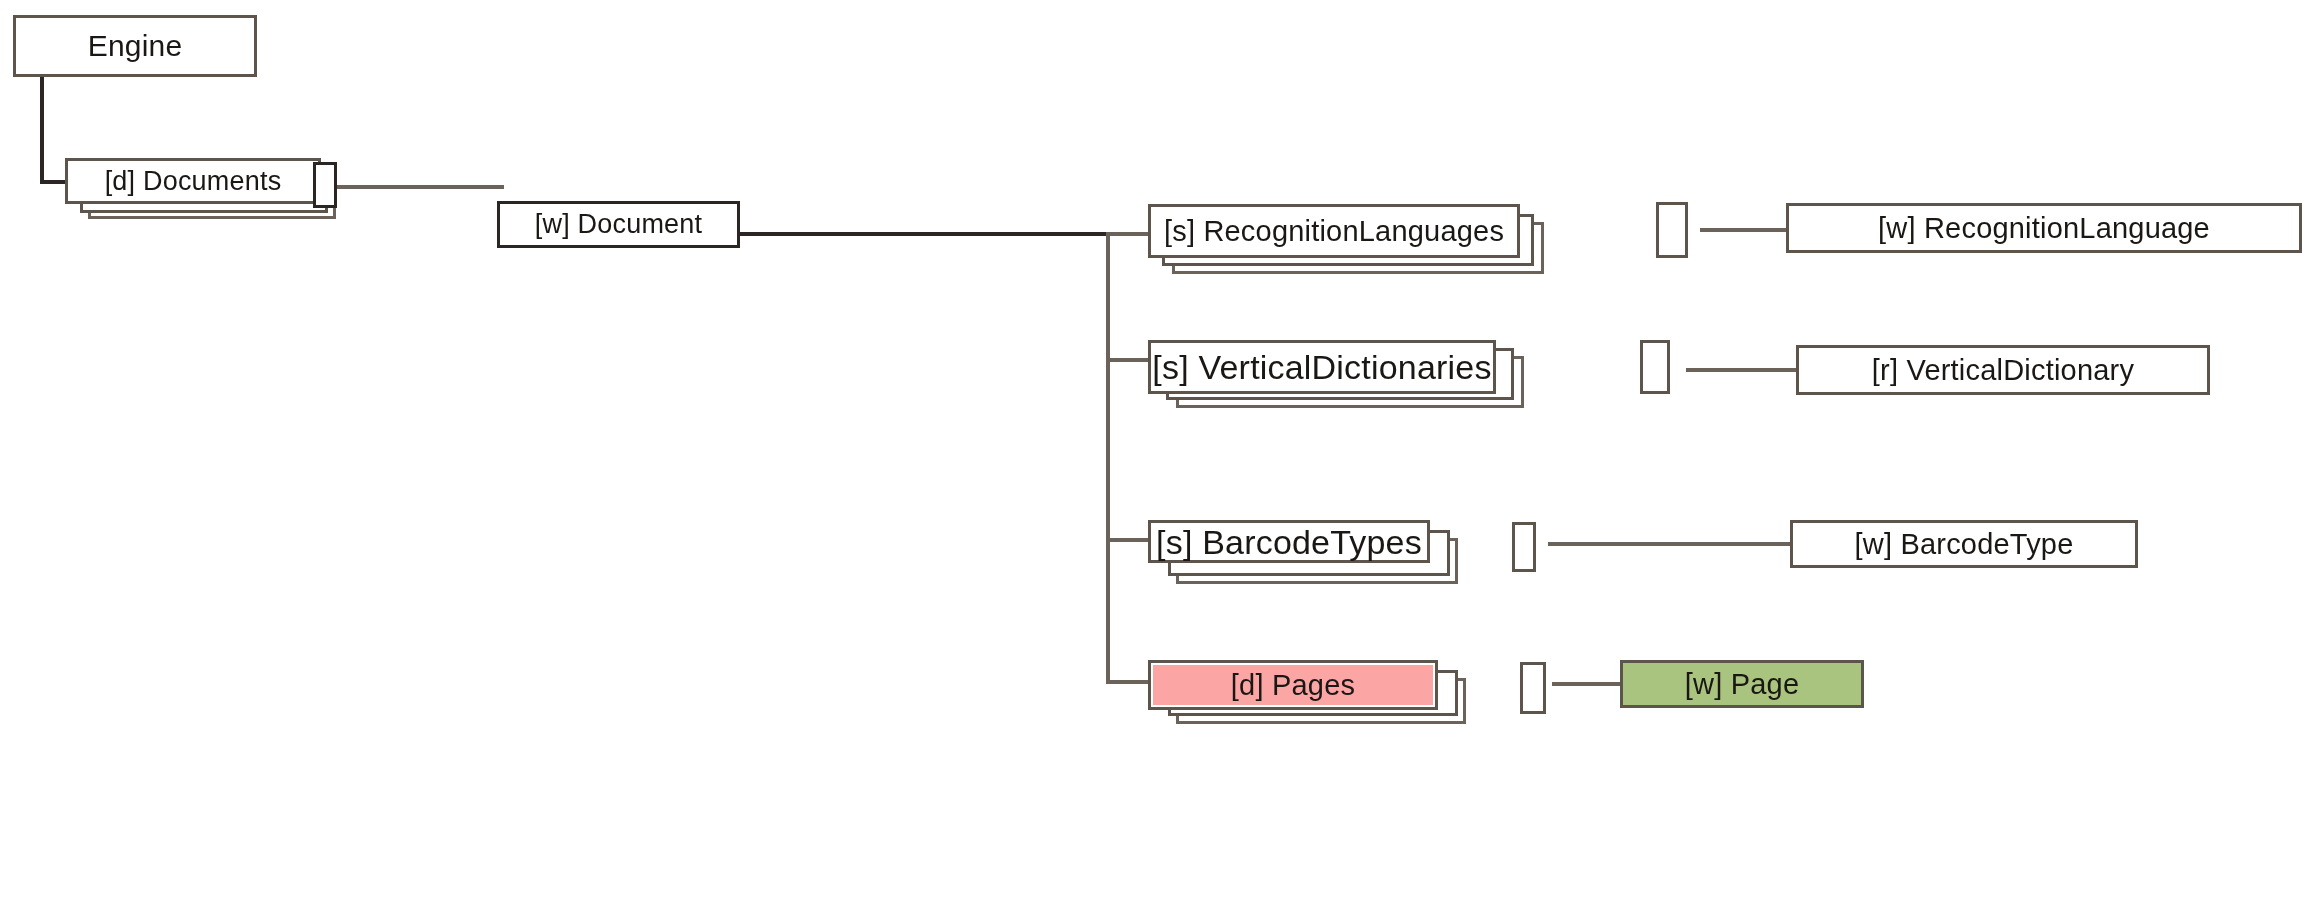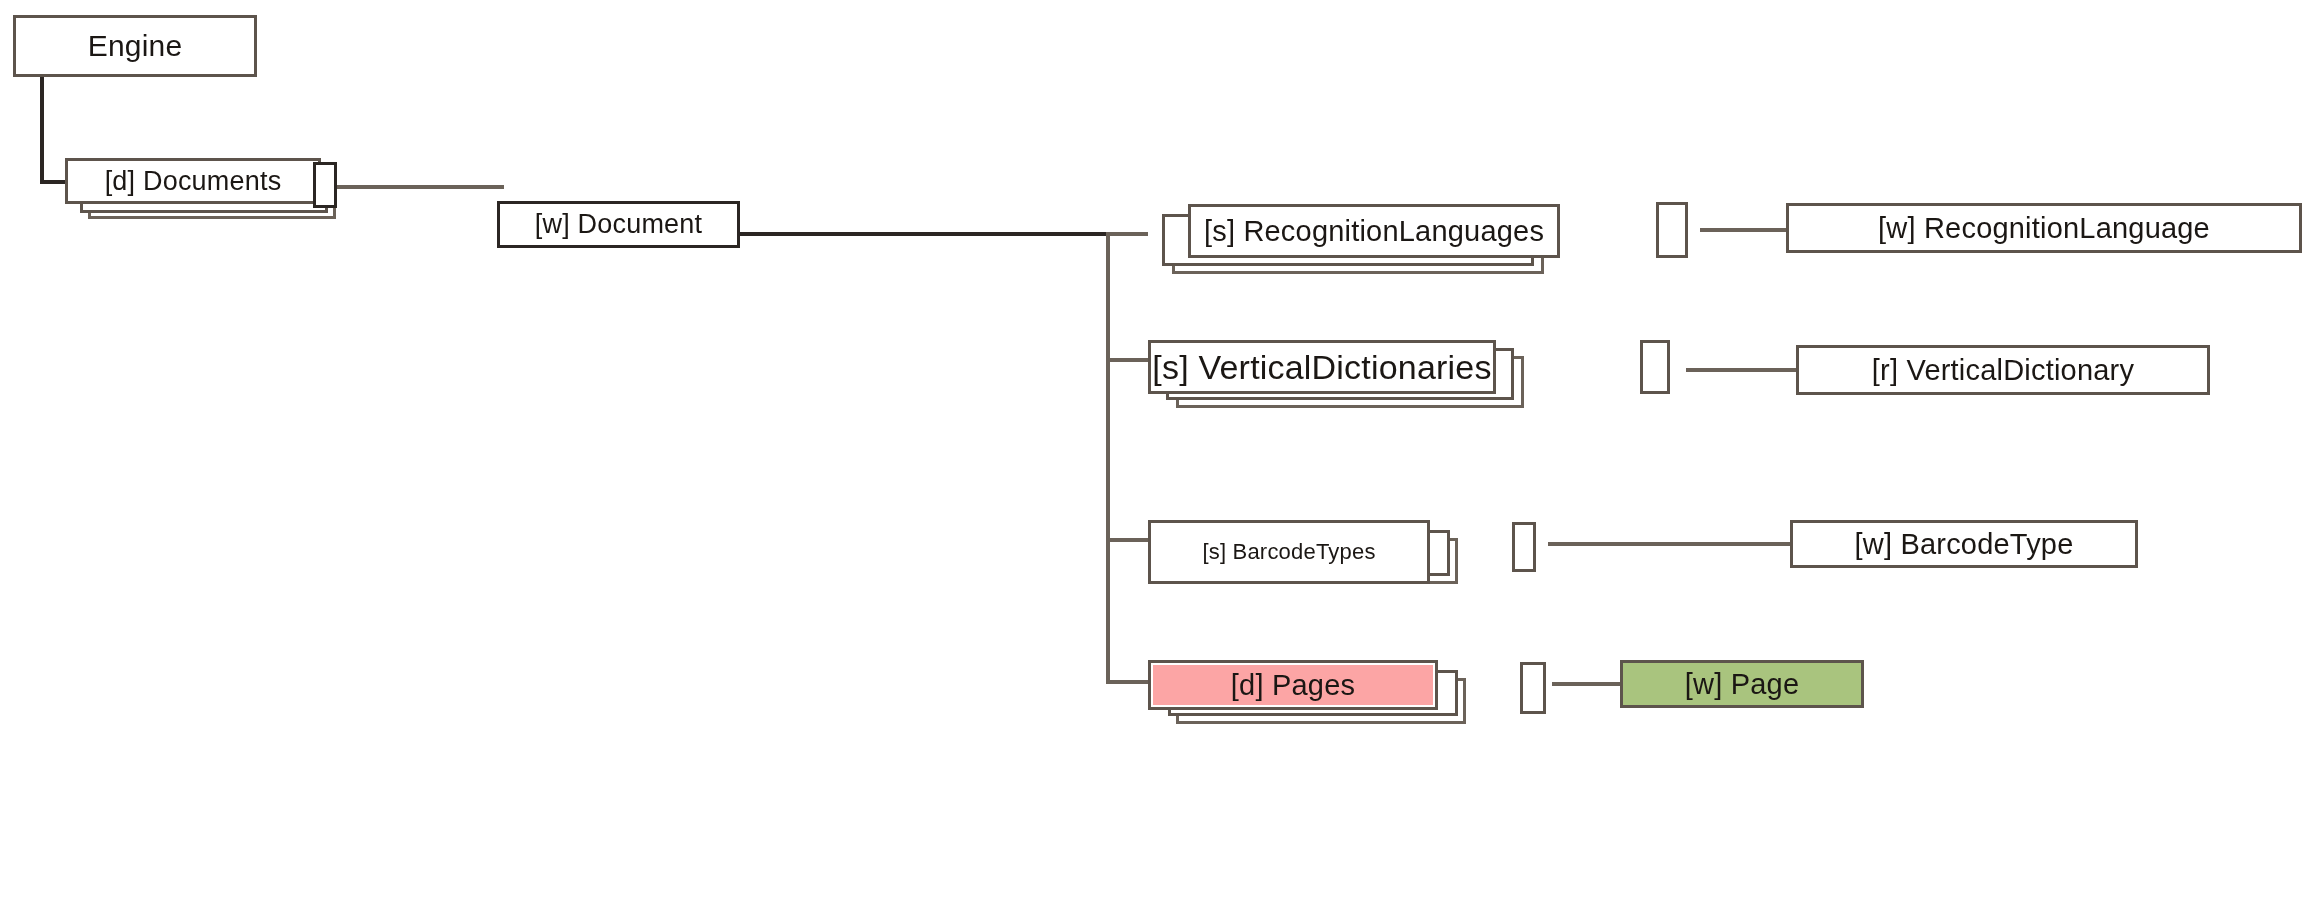--- a/index.html
+++ b/index.html
@@ -98,21 +98,21 @@
     <span class="lbl">[d] Documents</span>
   </div>
 
   <div class="node fill-white" style="left:497px; top:161px; width:243px; height:47px; font-size:27px;margin-top:40px;">
     <span class="lbl">[w] Document</span>
   </div>
 
   <div class="plate p1" style="left:1172px; top:222px; width:372px; height:52px;"></div>
   <div class="plate p2" style="left:1162px; top:214px; width:372px; height:52px;"></div>
   <div class="nub soft" style="left:1656px; top:202px; width:32px;  height:56px;"></div>
-  <div class="node warm warm-in fill-white" style="left:1188px; top:204px; width:372px; height:54px; font-size:29px;align-items:center;">
+  <div class="node warm warm-in fill-white" style="left:1148px; top:204px; width:372px; height:54px; font-size:29px;align-items:center;">
     <span class="lbl">[s] RecognitionLanguages</span>
   </div>
 
   <div class="node warm warm-in fill-white" style="left:1786px; top:203px; width:516px; height:50px; font-size:29px;align-items:center;">
     <span class="lbl">[w] RecognitionLanguage</span>
   </div>
 
   <div class="plate p1" style="left:1176px; top:356px; width:348px; height:52px;"></div>
   <div class="plate p2" style="left:1166px; top:348px; width:348px; height:52px;"></div>
   <div class="nub soft" style="left:1640px; top:340px; width:30px;  height:54px;"></div>
@@ -120,21 +120,21 @@
     <span class="lbl">[s] VerticalDictionaries</span>
   </div>
 
   <div class="node warm warm-in fill-white" style="left:1796px; top:345px; width:414px; height:50px; font-size:29px;">
     <span class="lbl">[r] VerticalDictionary</span>
   </div>
 
   <div class="plate p1" style="left:1176px; top:538px; width:282px; height:46px;"></div>
   <div class="plate p2" style="left:1168px; top:530px; width:282px; height:46px;"></div>
   <div class="nub soft" style="left:1512px; top:522px; width:24px;  height:50px;"></div>
-  <div class="node warm warm-in fill-white" style="left:1148px; top:520px; width:282px; height:64px; font-size:22px;">
+  <div class="node warm warm-in fill-white" style="left:1148px; top:520px; width:282px; height:43px; font-size:34px;">
     <span class="lbl">[s] BarcodeTypes</span>
   </div>
 
   <div class="node warm warm-in fill-white" style="left:1790px; top:520px; width:348px; height:48px; font-size:29px;">
     <span class="lbl">[w] BarcodeType</span>
   </div>
 
   <div class="plate p1" style="left:1176px; top:678px; width:290px; height:46px;"></div>
   <div class="plate p2" style="left:1168px; top:670px; width:290px; height:46px;"></div>
   <div class="nub soft" style="left:1520px; top:662px; width:26px;  height:52px;"></div>

